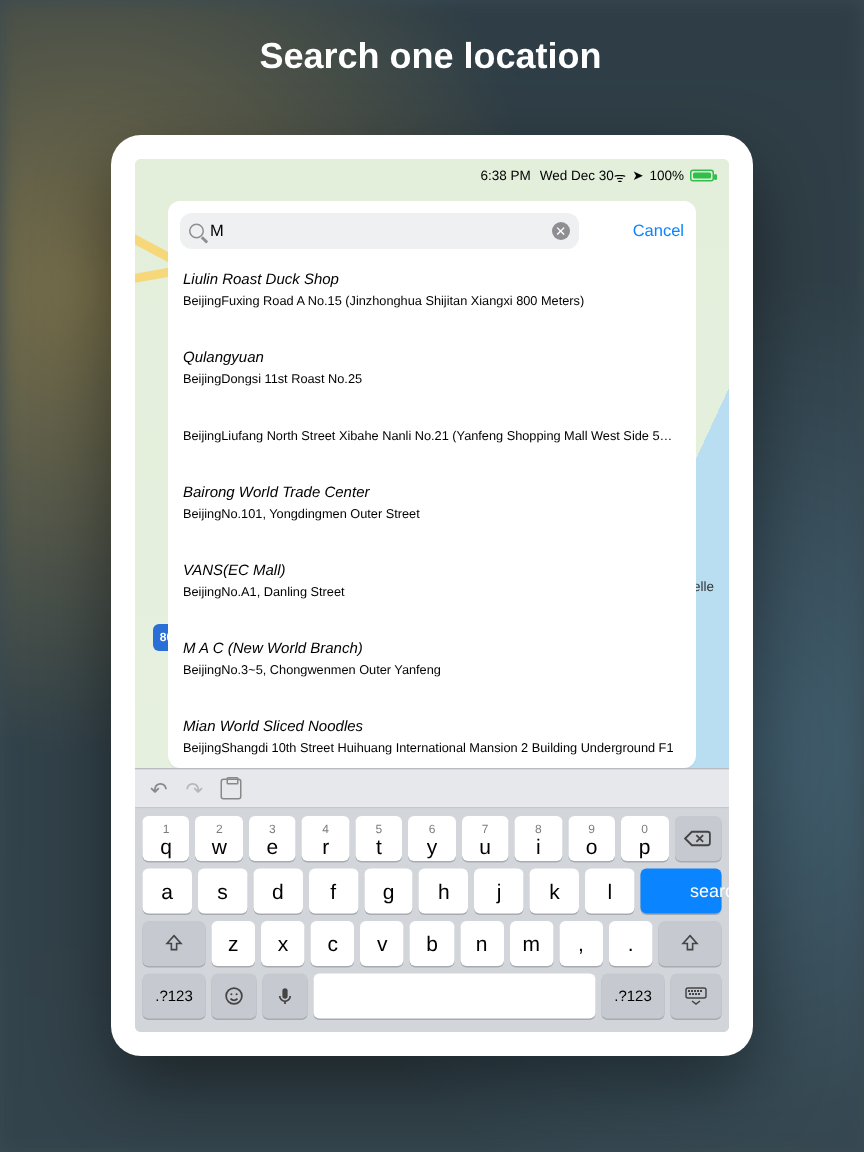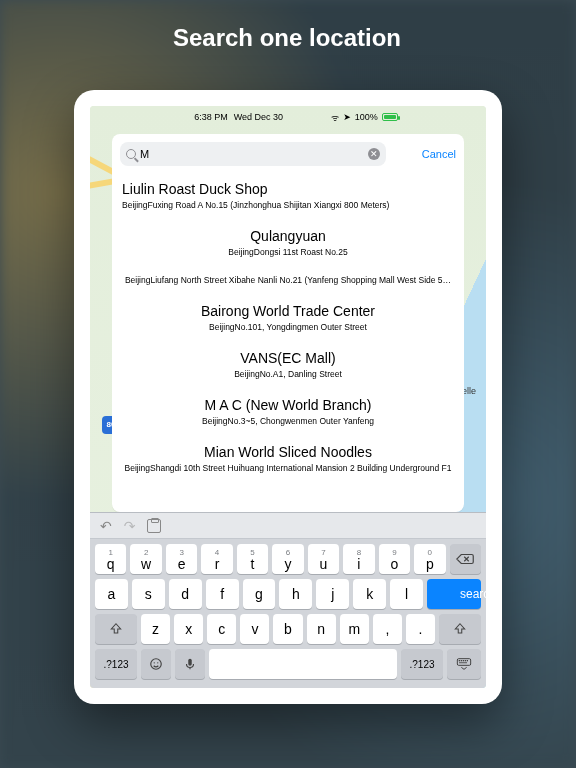--- a/index.html
+++ b/index.html
@@ -57,22 +57,22 @@
     width: 18px; height: 18px; border-radius: 4px;
     background: #2a6fd6; color: #fff; font-size: 8px; line-height: 18px;
     text-align: center; font-weight: 600;
   }
   .map-label {
     position: absolute; right: 10px; top: 280px;
     font-size: 9px; color: #333;
   }
   .status-bar {
     position: absolute; top: 4px; left: 16px; right: 0; height: 14px;
-    display: flex; align-items: center; justify-content: center;
-    padding: 0 10px; font-size: 9px; color: #000; gap: 48px;
+    display: flex; align-items: center; justify-content: flex-end;
+    padding: 0 10px; font-size: 9px; color: #000;
   }
   .status-left { display: flex; gap: 6px; }
   .status-right { display: flex; gap: 4px; align-items: center; }
   .status-right span { font-size: 9px; }
   .battery-icon {
     display:inline-block; width:16px; height:8px;
     border:1px solid #2fbf4a; border-radius:2px; position:relative;
   }
   .battery-icon::after {
     content:""; position:absolute; left:1px; top:1px; bottom:1px; right:1px;
@@ -113,23 +113,23 @@
   }
   .clear {
     width: 12px; height: 12px; border-radius: 50%; background: #8e8e93;
     color: #fff; font-size: 9px; line-height: 12px; text-align: center;
     cursor: pointer; flex: none;
   }
   .cancel { color: #0a84ff; font-size: 11px; cursor: pointer; margin-left: 28px; }
 
   .results { flex: 1; overflow: hidden; padding: 0 10px 4px; }
   .result { padding: 7px 0 5px; border-bottom: none; }
-  .r-title { font-size: 14px; color: #000; margin-bottom: 3px; }
+  .r-title { font-size: 10px; color: #000; margin-bottom: 3px; font-style: italic; }
   .r-sub   { font-size: 8.5px; color: #000; white-space: nowrap; overflow:hidden; text-overflow: ellipsis;}
-  .result + .result { margin-top: 6px; text-align: center; }
+  .result + .result { margin-top: 16px; }
 
   
   .keyboard {
     position: absolute; left: 0; right: 0; bottom: 0; height: 176px;
     background: #d2d5da; border-top: 1px solid #b8bcc2;
     display: flex; flex-direction: column;
   }
   .kb-toolbar {
     height: 26px; background: #e6e8eb; border-bottom: 1px solid #c4c8ce;
     display: flex; align-items: center; gap: 12px; padding: 0 10px;

